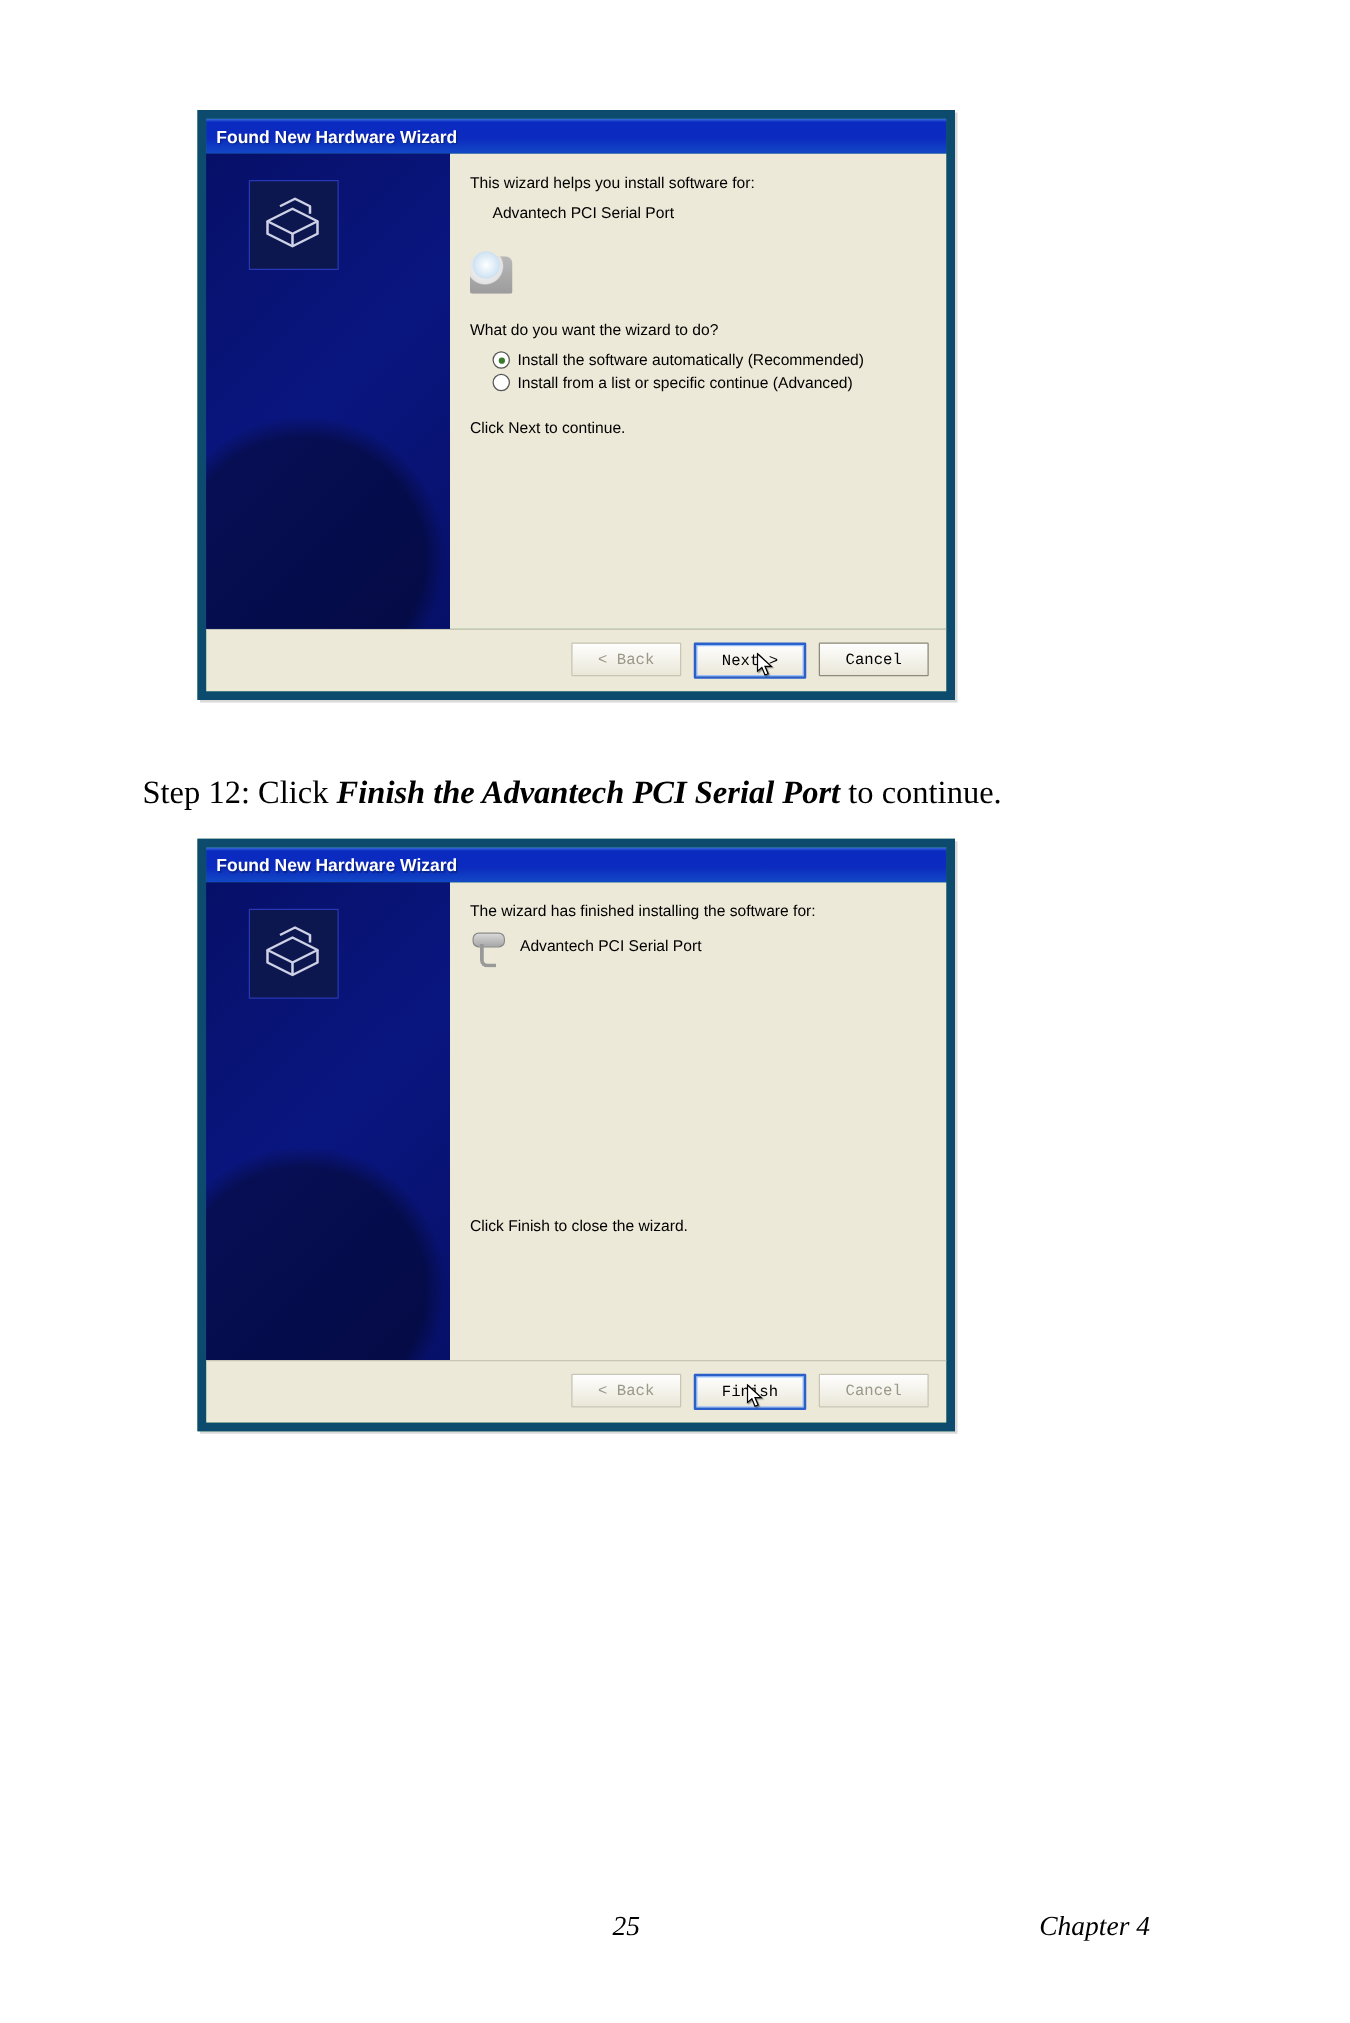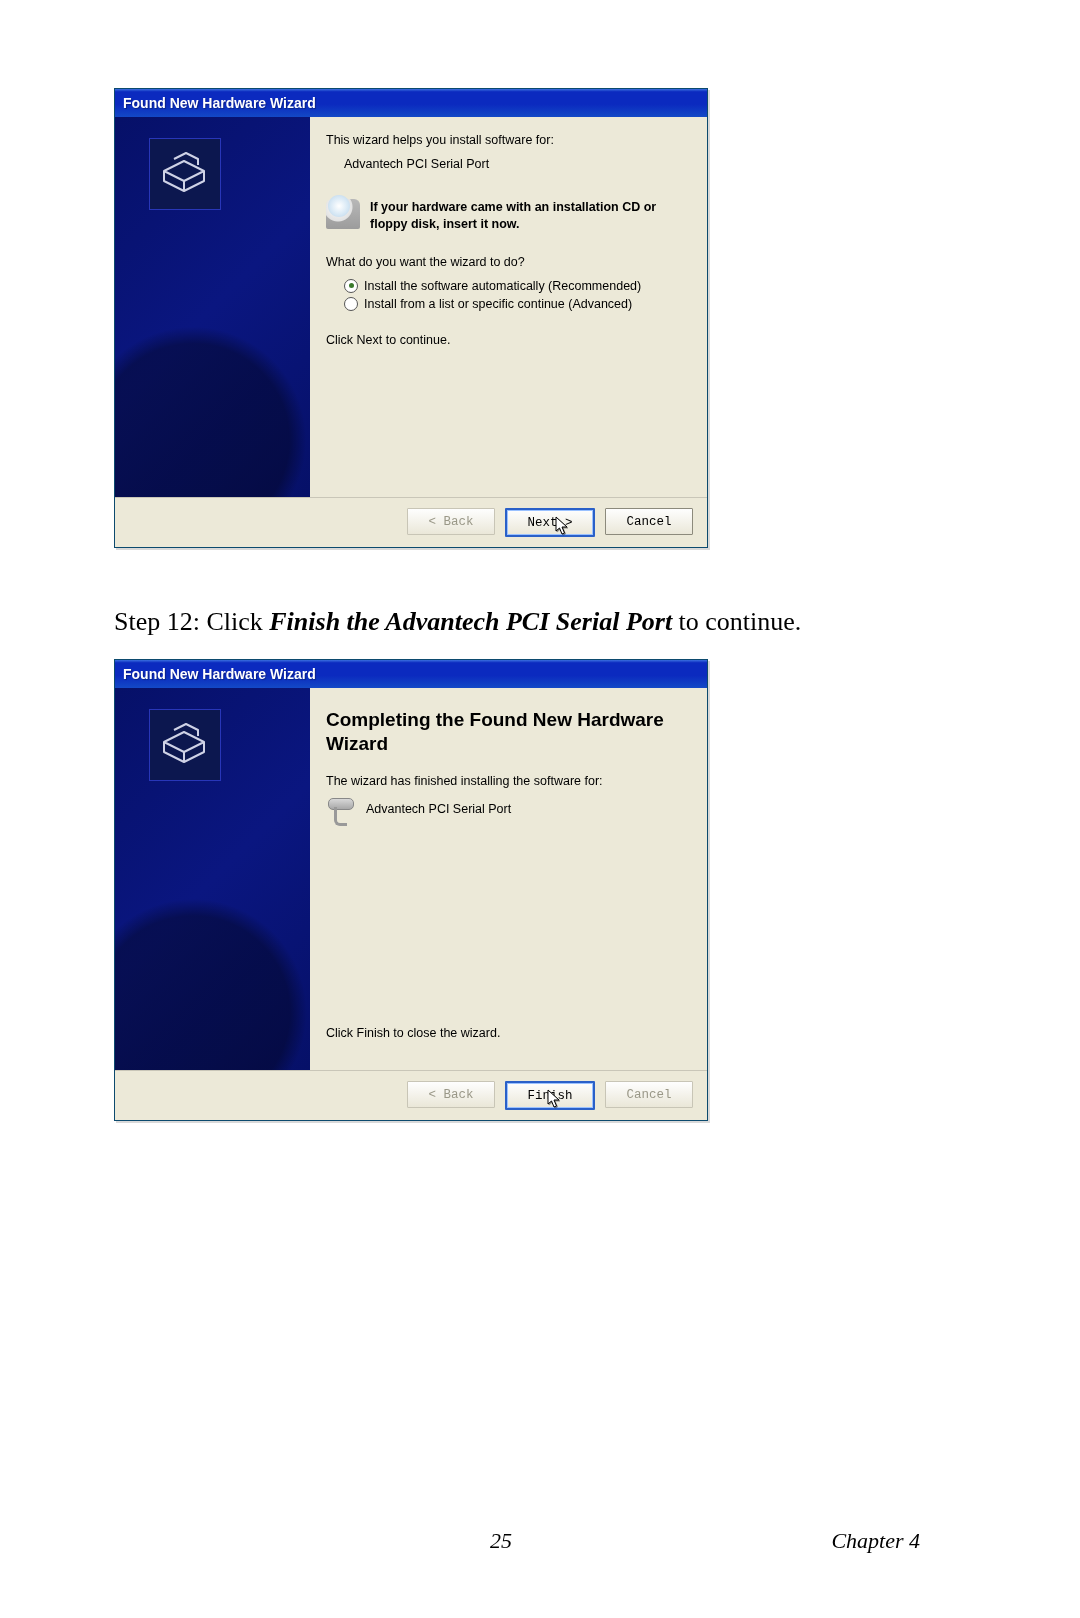--- a/index.html
+++ b/index.html
@@ -16,21 +16,22 @@
   }
   .step-text {
     font-size: 26px;
     line-height: 1.35;
     color: #000;
     margin-bottom: 20px;
   }
   .step-text em, .step-text .bi { font-style: italic; font-weight: bold; }
   .dialog {
     width: 592px;
-    border: 1px solid #0c4a6e;
+    margin-left: 44px;
+    border: 7px solid #0c4a6e;
     background: #15803d;
     font-family: Tahoma, Arial, sans-serif;
     font-size: 12.5px;
     color: #000;
     box-shadow: 2px 2px 0 rgba(0,0,0,0.15);
   }
   .titlebar {
     height: 28px;
     background: linear-gradient(to bottom,#3a6fdf 0%,#0b2abf 10%,#0b2abf 55%,#1349c6 100%);
     color: #fff;
@@ -151,21 +152,20 @@
               <path d="M18 14 L30 8 L42 14 L42 20"></path>
             </g>
           </svg>
         </div>
       </div>
       <div class="content-panel">
         <div class="wiz-text">This wizard helps you install software for:</div>
         <div class="wiz-indent">Advantech PCI Serial Port</div>
         <div class="cd-block">
           <div class="cd-icon"></div>
-          <div class="cd-text">If your hardware came with an installation CD or floppy disk, insert it now.</div>
         </div>
         <div class="wiz-text">What do you want the wizard to do?</div>
         <div class="radio-row">
           <span class="radio sel"></span>
           <span>Install the software automatically (Recommended)</span>
         </div>
         <div class="radio-row">
           <span class="radio"></span>
           <span>Install from a list or specific continue (Advanced)</span>
         </div>
@@ -205,21 +205,20 @@
             <g stroke="#cfd2e6" stroke-width="2" fill="none" stroke-linejoin="round">
               <path d="M8 26 L28 16 L48 26 L28 36 Z"></path>
               <path d="M8 26 L8 36 L28 46 L48 36 L48 26"></path>
               <path d="M28 36 L28 46"></path>
               <path d="M18 14 L30 8 L42 14 L42 20"></path>
             </g>
           </svg>
         </div>
       </div>
       <div class="content-panel">
-        <div class="wiz-title">Completing the Found New Hardware Wizard</div>
         <div class="wiz-text">The wizard has finished installing the software for:</div>
         <div class="port-row">
           <div class="port-icon"></div>
           <div style="padding-top:4px;font-size:12.5px;">Advantech PCI Serial Port</div>
         </div>
         <div style="height:196px"></div>
         <div class="wiz-text">Click Finish to close the wizard.</div>
       </div>
     </div>
     <div class="button-bar">

